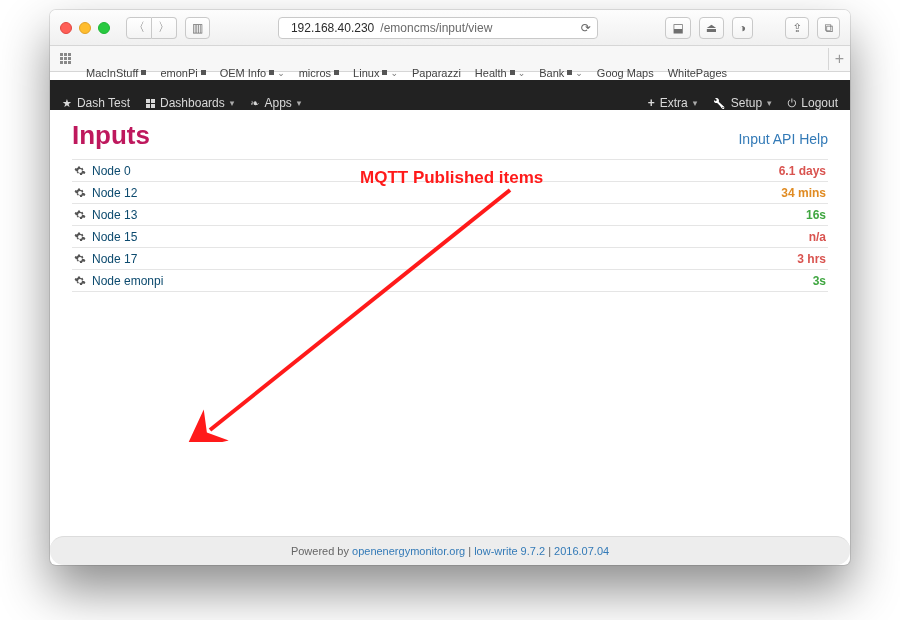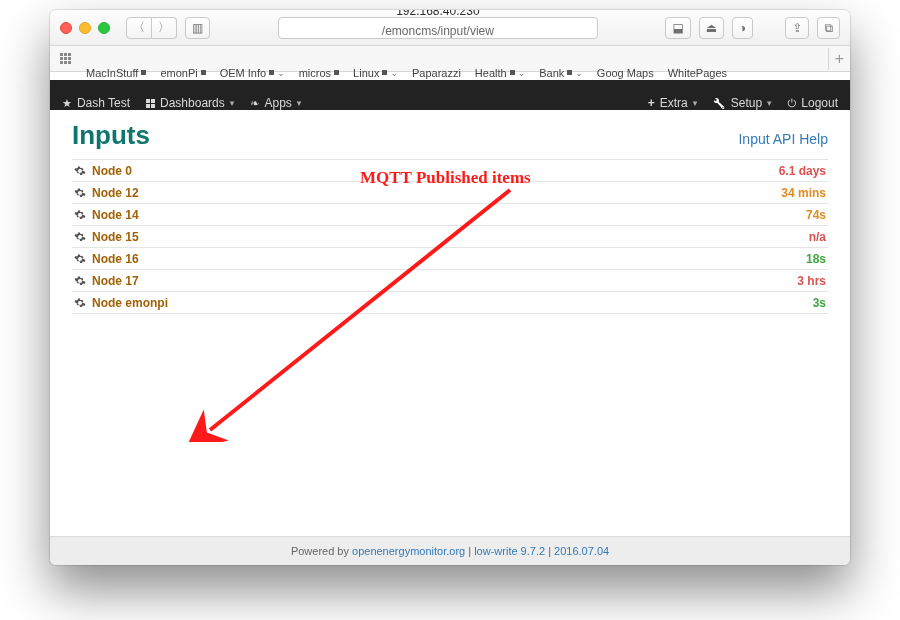--- a/index.html
+++ b/index.html
@@ -17,21 +17,21 @@
   .traffic { display:flex; gap:7px; margin-right: 8px; }
   .dot { width:12px; height:12px; border-radius:50%; }
   .dot.red { background:#ff5f57; border:1px solid #e14640; }
   .dot.yellow { background:#ffbd2e; border:1px solid #e1a126; }
   .dot.green { background:#28c940; border:1px solid #1db634; }
   .tb-btn { height:22px; border:1px solid #c9c9c9; border-radius:4px; background:linear-gradient(#fff,#f4f4f4); display:flex; align-items:center; justify-content:center; padding:0 6px; color:#6f6f6f; font-size:12px; }
   .tb-group { display:flex; }
   .tb-group .tb-btn:first-child { border-top-right-radius:0; border-bottom-right-radius:0;}
   .tb-group .tb-btn:last-child  { border-top-left-radius:0; border-bottom-left-radius:0; border-left:none;}
   .addr { flex:1; display:flex; justify-content:center; }
-  .addrbox { width: 320px; height:22px; border:1px solid #c9c9c9; border-radius:4px; background:#fff; display:flex; align-items:center; justify-content:center; gap:6px; font-size:12px; color:#6a6a6a; padding:0 6px;flex-direction:column;}
+  .addrbox { width: 320px; height:22px; border:1px solid #c9c9c9; border-radius:4px; background:#fff; display:flex; align-items:center; justify-content:center; gap:6px; font-size:12px; color:#6a6a6a; padding:0 6px;}
   .addrbox .dom { color:#2b2b2b; font-weight:500;}
   .right-tools { display:flex; gap:8px; }
   
   .bookmarks { height:26px; border-bottom:1px solid #d6d6d6; background:#f7f7f7; display:flex; align-items:center; padding:0 10px; gap:14px; font-size:11px; color:#424242; position:relative;}
   .bookmarks .grid-icon { width:12px; height:12px; display:grid; grid-template-columns:repeat(3,3px); grid-template-rows:repeat(3,3px); gap:1px;}
   .bookmarks .grid-icon span{ background:#888;}
   .bookmarks .bitem { display:flex; align-items:center; gap:3px; white-space:nowrap;}
   .bookmarks .sq { width:5px; height:5px; background:#555; display:inline-block;}
   .bookmarks .chev { font-size:9px; color:#777;}
   .bookmarks .endcap { margin-left:auto; display:flex; align-items:center; gap:6px;}
@@ -44,34 +44,34 @@
   .appbar .star::before { content:"★"; font-size:11px;}
   .appbar .grid4 { display:grid; grid-template-columns:4px 4px; grid-template-rows:4px 4px; gap:1px;}
   .appbar .grid4 span{background:#d9d9d9;}
   .appbar .leaf::before { content:"❧"; font-size:11px;}
   .appbar .plusic::before { content:"+"; font-weight:bold;}
   .appbar .wrench::before { content:"🔧"; font-size:10px; filter:grayscale(1) brightness(2);}
   .appbar .power::before { content:"⏻"; font-size:11px;}
   
   .content { flex:1; overflow:auto; padding: 6px 22px 0 22px; font-size:12px; color:#333;}
   .head-row { display:flex; align-items:baseline; justify-content:space-between; padding: 4px 0 8px 0;}
-  .head-row h1 { font-size:26px; font-weight:600; color:#0f766e;}
+  .head-row h1 { font-size:26px; font-weight:600; color:#be185d;}
   .help { color:#337ab7; font-size:14px;}
   .nodes { border-top:1px solid #e5e5e5;}
   .noderow { display:flex; align-items:center; border-bottom:1px solid #e5e5e5; padding:3px 2px; height:22px;}
   .gear { width:12px; height:12px; color:#555; margin-right:6px; display:inline-flex;}
   .gear svg { width:12px; height:12px; fill:#555;}
-  .nodelink { color:#a16207; font-weight:700; font-size:12px;}
+  .nodelink { color:#0c4a6e; font-weight:400; font-size:12px;}
   .age { margin-left:auto; font-weight:600; font-size:12px;}
   .age.green{color:#3fa640;} .age.orange{color:#e08b22;} .age.red{color:#d9534f;text-align:right;}
   
-  .footer { background:#ededed; border-top:1px solid #dcdcdc; text-align:center; font-size:11px; color:#666; padding:8px 0;}
+  .footer { background:#ededed; border-top:1px solid #dcdcdc; text-align:center; font-size:11px; color:#666; padding:8px 0;border-radius:14px;}
   .footer a { color:#337ab7;}
   
-  .annotation { position:absolute; left: 360px; top: 168px; color:#ff1a1a; font-family:Liberation Serif, serif; font-weight:bold; font-size:17px; pointer-events:none; z-index:50;}
+  .annotation { position:absolute; left: 360px; top: 168px; color:#ff1a1a; font-family:Liberation Sans, sans-serif; font-weight:bold; font-size:17px; pointer-events:none; z-index:50;}
   .arrow { position:absolute; left:150px; top:182px; width:380px; height:260px; pointer-events:none; z-index:49;}
 </style>
 </head>
 <body>
 
 <div class="stage">
 <div class="window">
 
   <div class="titlebar">
     <div class="traffic">
@@ -192,40 +192,31 @@
             </span>
             <span class="nodelink">Node 12</span>
             <span class="age orange">34 mins</span>
           </div>
           <div class="noderow">
             <span class="gear">
               <svg viewBox="0 0 24 24">
                 <path d="M12 8a4 4 0 100 8 4 4 0 000-8zm9 4a7 7 0 01-.1 1.2l2 1.6-2 3.4-2.4-1a7 7 0 01-2 .1l-.4 2.6h-4l-.4-2.6a7 7 0 01-2-1.1l-2.4 1-2-3.4 2-1.6A7 7 0 013 12a7 7 0 01.1-1.2l-2-1.6 2-3.4 2.4 1a7 7 0 012-1.1L8 3h4l.4 2.6a7 7 0 012 1.1l2.4-1 2 3.4-2 1.6c.1.4.2.8.2 1.3z"></path>
               </svg>
             </span>
-            <span class="nodelink">Node 14</span>
-            <span class="age orange">74s</span>
+            <span class="nodelink">Node 13</span>
+            <span class="age green">16s</span>
           </div>
           <div class="noderow">
             <span class="gear">
               <svg viewBox="0 0 24 24">
                 <path d="M12 8a4 4 0 100 8 4 4 0 000-8zm9 4a7 7 0 01-.1 1.2l2 1.6-2 3.4-2.4-1a7 7 0 01-2 .1l-.4 2.6h-4l-.4-2.6a7 7 0 01-2-1.1l-2.4 1-2-3.4 2-1.6A7 7 0 013 12a7 7 0 01.1-1.2l-2-1.6 2-3.4 2.4 1a7 7 0 012-1.1L8 3h4l.4 2.6a7 7 0 012 1.1l2.4-1 2 3.4-2 1.6c.1.4.2.8.2 1.3z"></path>
               </svg>
             </span>
             <span class="nodelink">Node 15</span>
             <span class="age red">n/a</span>
-          </div>
-          <div class="noderow">
-            <span class="gear">
-              <svg viewBox="0 0 24 24">
-                <path d="M12 8a4 4 0 100 8 4 4 0 000-8zm9 4a7 7 0 01-.1 1.2l2 1.6-2 3.4-2.4-1a7 7 0 01-2 .1l-.4 2.6h-4l-.4-2.6a7 7 0 01-2-1.1l-2.4 1-2-3.4 2-1.6A7 7 0 013 12a7 7 0 01.1-1.2l-2-1.6 2-3.4 2.4 1a7 7 0 012-1.1L8 3h4l.4 2.6a7 7 0 012 1.1l2.4-1 2 3.4-2 1.6c.1.4.2.8.2 1.3z"></path>
-              </svg>
-            </span>
-            <span class="nodelink">Node 16</span>
-            <span class="age green">18s</span>
           </div>
           <div class="noderow">
             <span class="gear">
               <svg viewBox="0 0 24 24">
                 <path d="M12 8a4 4 0 100 8 4 4 0 000-8zm9 4a7 7 0 01-.1 1.2l2 1.6-2 3.4-2.4-1a7 7 0 01-2 .1l-.4 2.6h-4l-.4-2.6a7 7 0 01-2-1.1l-2.4 1-2-3.4 2-1.6A7 7 0 013 12a7 7 0 01.1-1.2l-2-1.6 2-3.4 2.4 1a7 7 0 012-1.1L8 3h4l.4 2.6a7 7 0 012 1.1l2.4-1 2 3.4-2 1.6c.1.4.2.8.2 1.3z"></path>
               </svg>
             </span>
             <span class="nodelink">Node 17</span>
             <span class="age red">3 hrs</span>
           </div>

